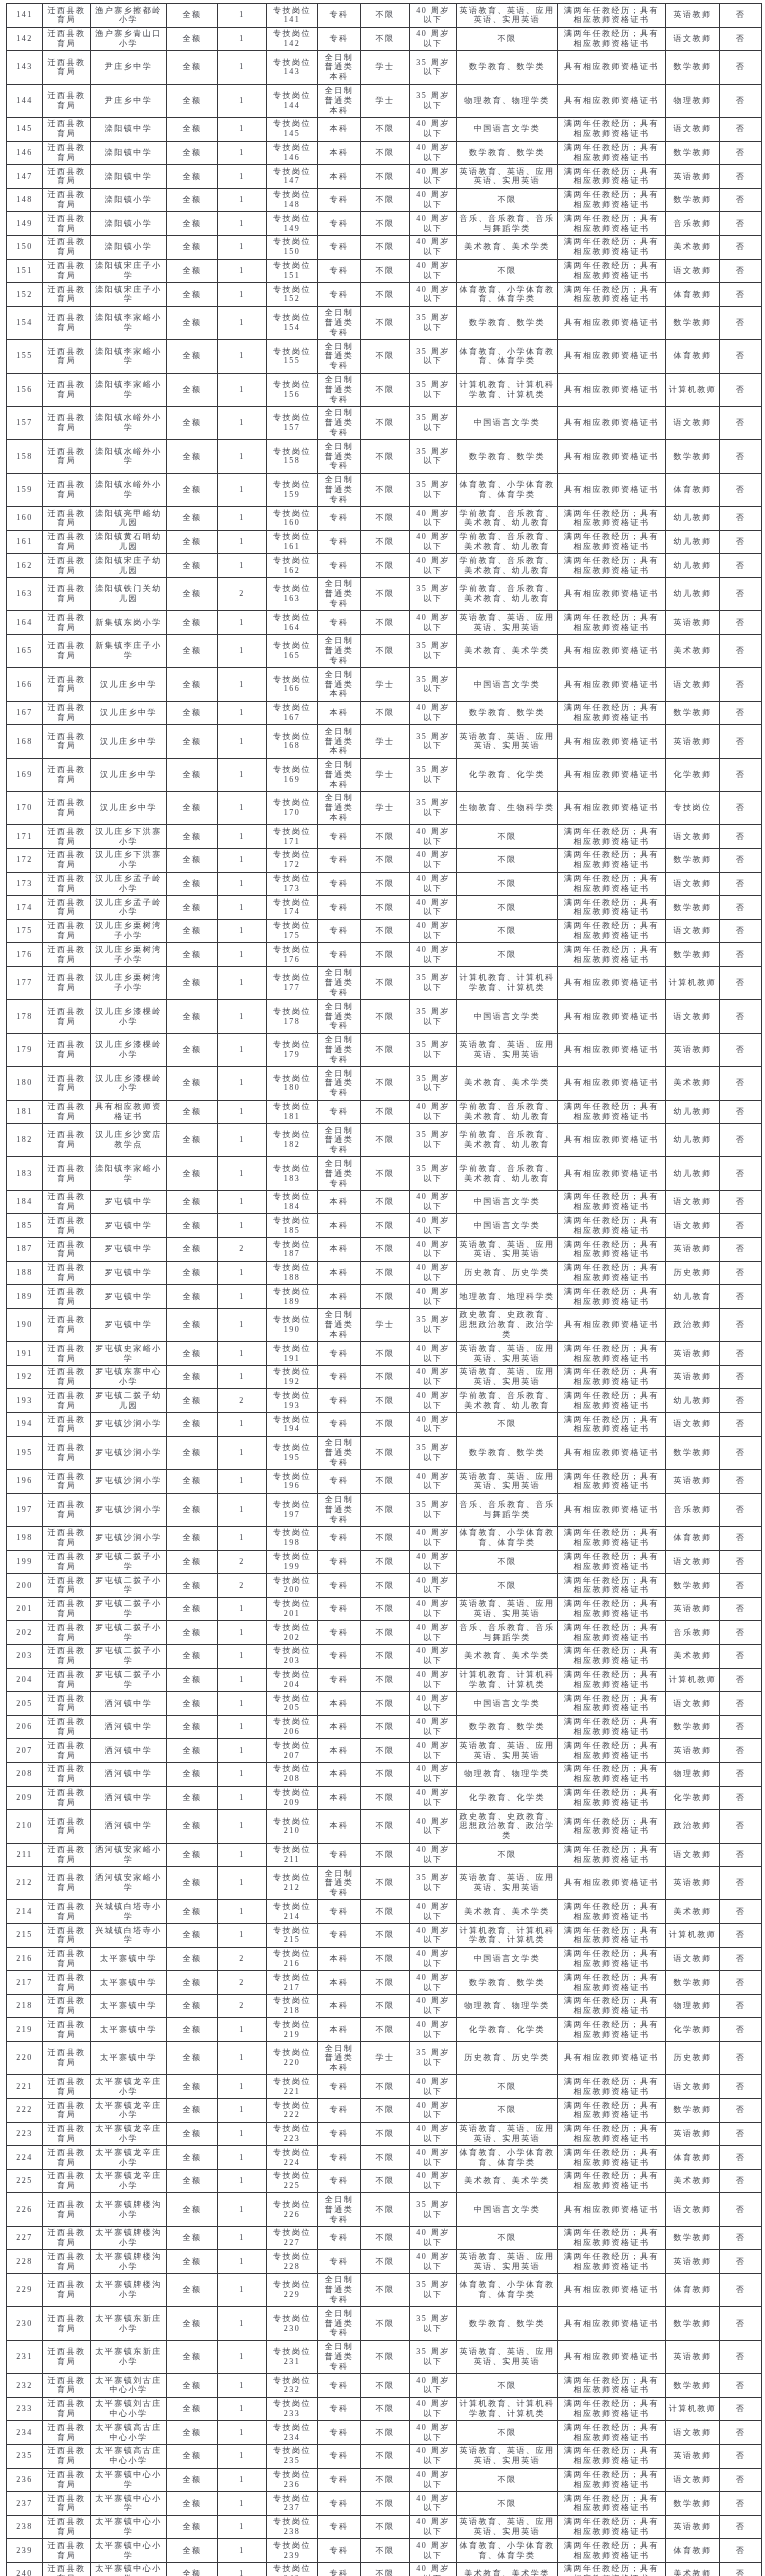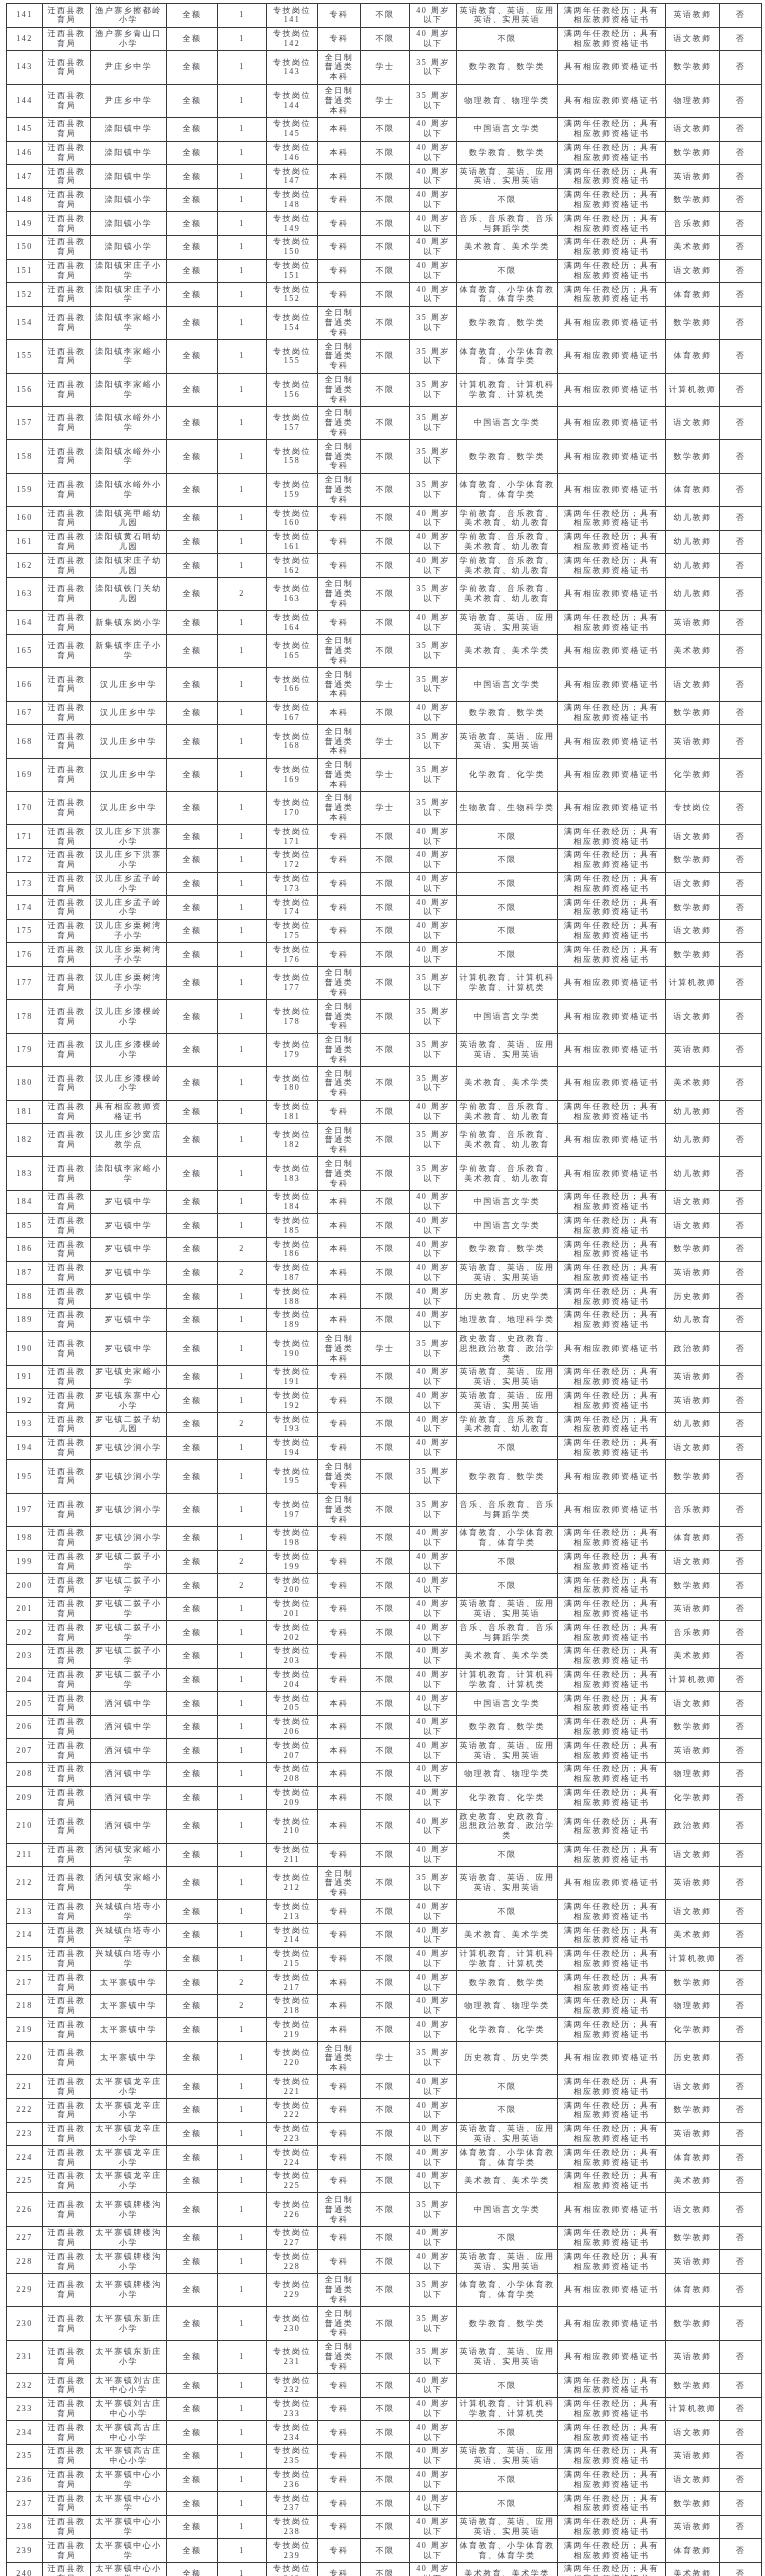--- a/index.html
+++ b/index.html
@@ -750,36 +750,20 @@
 185</td>
           <td>本科</td>
           <td>不限</td>
           <td>40 周岁以下</td>
           <td class="left">中国语言文学类</td>
           <td class="left">满两年任教经历；具有相应教师资格证书</td>
           <td class="left">语文教师</td>
           <td>否</td>
         </tr>
         <tr>
-          <td>186</td>
-          <td>迁西县教育局</td>
-          <td class="left">罗屯镇中学</td>
-          <td>全额</td>
-          <td>2</td>
-          <td class="post">专技岗位
-186</td>
-          <td>本科</td>
-          <td>不限</td>
-          <td>40 周岁以下</td>
-          <td class="left">数学教育、数学类</td>
-          <td class="left">满两年任教经历；具有相应教师资格证书</td>
-          <td class="left">数学教师</td>
-          <td>否</td>
-        </tr>
-        <tr>
           <td>187</td>
           <td>迁西县教育局</td>
           <td class="left">罗屯镇中学</td>
           <td>全额</td>
           <td>2</td>
           <td class="post">专技岗位
 187</td>
           <td>本科</td>
           <td>不限</td>
           <td>40 周岁以下</td>
@@ -910,20 +894,36 @@
 195</td>
           <td>全日制普通类专科</td>
           <td>不限</td>
           <td>35 周岁以下</td>
           <td class="left">数学教育、数学类</td>
           <td class="left">具有相应教师资格证书</td>
           <td class="left">数学教师</td>
           <td>否</td>
         </tr>
         <tr>
+          <td>196</td>
+          <td>迁西县教育局</td>
+          <td class="left">罗屯镇沙涧小学</td>
+          <td>全额</td>
+          <td>1</td>
+          <td class="post">专技岗位
+196</td>
+          <td>专科</td>
+          <td>不限</td>
+          <td>40 周岁以下</td>
+          <td class="left">英语教育、英语、应用英语、实用英语</td>
+          <td class="left">满两年任教经历；具有相应教师资格证书</td>
+          <td class="left">英语教师</td>
+          <td>否</td>
+        </tr>
+        <tr>
           <td>197</td>
           <td>迁西县教育局</td>
           <td class="left">罗屯镇沙涧小学</td>
           <td>全额</td>
           <td>1</td>
           <td class="post">专技岗位
 197</td>
           <td>全日制普通类专科</td>
           <td>不限</td>
           <td>35 周岁以下</td>
@@ -1166,65 +1166,65 @@
 212</td>
           <td>全日制普通类专科</td>
           <td>不限</td>
           <td>35 周岁以下</td>
           <td class="left">英语教育、英语、应用英语、实用英语</td>
           <td class="left">具有相应教师资格证书</td>
           <td class="left">英语教师</td>
           <td>否</td>
         </tr>
         <tr>
-          <td>213</td>
+          <td>214</td>
           <td>迁西县教育局</td>
           <td class="left">兴城镇白塔寺小学</td>
           <td>全额</td>
           <td>1</td>
           <td class="post">专技岗位
-213</td>
-          <td>专科</td>
-          <td>不限</td>
-          <td>40 周岁以下</td>
-          <td class="left">不限</td>
-          <td class="left">满两年任教经历；具有相应教师资格证书</td>
-          <td class="left">语文教师</td>
-          <td>否</td>
-        </tr>
-        <tr>
-          <td>214</td>
+214</td>
+          <td>专科</td>
+          <td>不限</td>
+          <td>40 周岁以下</td>
+          <td class="left">美术教育、美术学类</td>
+          <td class="left">满两年任教经历；具有相应教师资格证书</td>
+          <td class="left">美术教师</td>
+          <td>否</td>
+        </tr>
+        <tr>
+          <td>215</td>
           <td>迁西县教育局</td>
           <td class="left">兴城镇白塔寺小学</td>
           <td>全额</td>
           <td>1</td>
           <td class="post">专技岗位
-214</td>
-          <td>专科</td>
-          <td>不限</td>
-          <td>40 周岁以下</td>
-          <td class="left">美术教育、美术学类</td>
-          <td class="left">满两年任教经历；具有相应教师资格证书</td>
-          <td class="left">美术教师</td>
-          <td>否</td>
-        </tr>
-        <tr>
-          <td>215</td>
-          <td>迁西县教育局</td>
-          <td class="left">兴城镇白塔寺小学</td>
-          <td>全额</td>
-          <td>1</td>
-          <td class="post">专技岗位
 215</td>
           <td>专科</td>
           <td>不限</td>
           <td>40 周岁以下</td>
           <td class="left">计算机教育、计算机科学教育、计算机类</td>
           <td class="left">满两年任教经历；具有相应教师资格证书</td>
           <td class="left">计算机教师</td>
+          <td>否</td>
+        </tr>
+        <tr>
+          <td>216</td>
+          <td>迁西县教育局</td>
+          <td class="left">太平寨镇中学</td>
+          <td>全额</td>
+          <td>2</td>
+          <td class="post">专技岗位
+216</td>
+          <td>本科</td>
+          <td>不限</td>
+          <td>40 周岁以下</td>
+          <td class="left">中国语言文学类</td>
+          <td class="left">满两年任教经历；具有相应教师资格证书</td>
+          <td class="left">语文教师</td>
           <td>否</td>
         </tr>
         <tr>
           <td>217</td>
           <td>迁西县教育局</td>
           <td class="left">太平寨镇中学</td>
           <td>全额</td>
           <td>2</td>
           <td class="post">专技岗位
 217</td>

